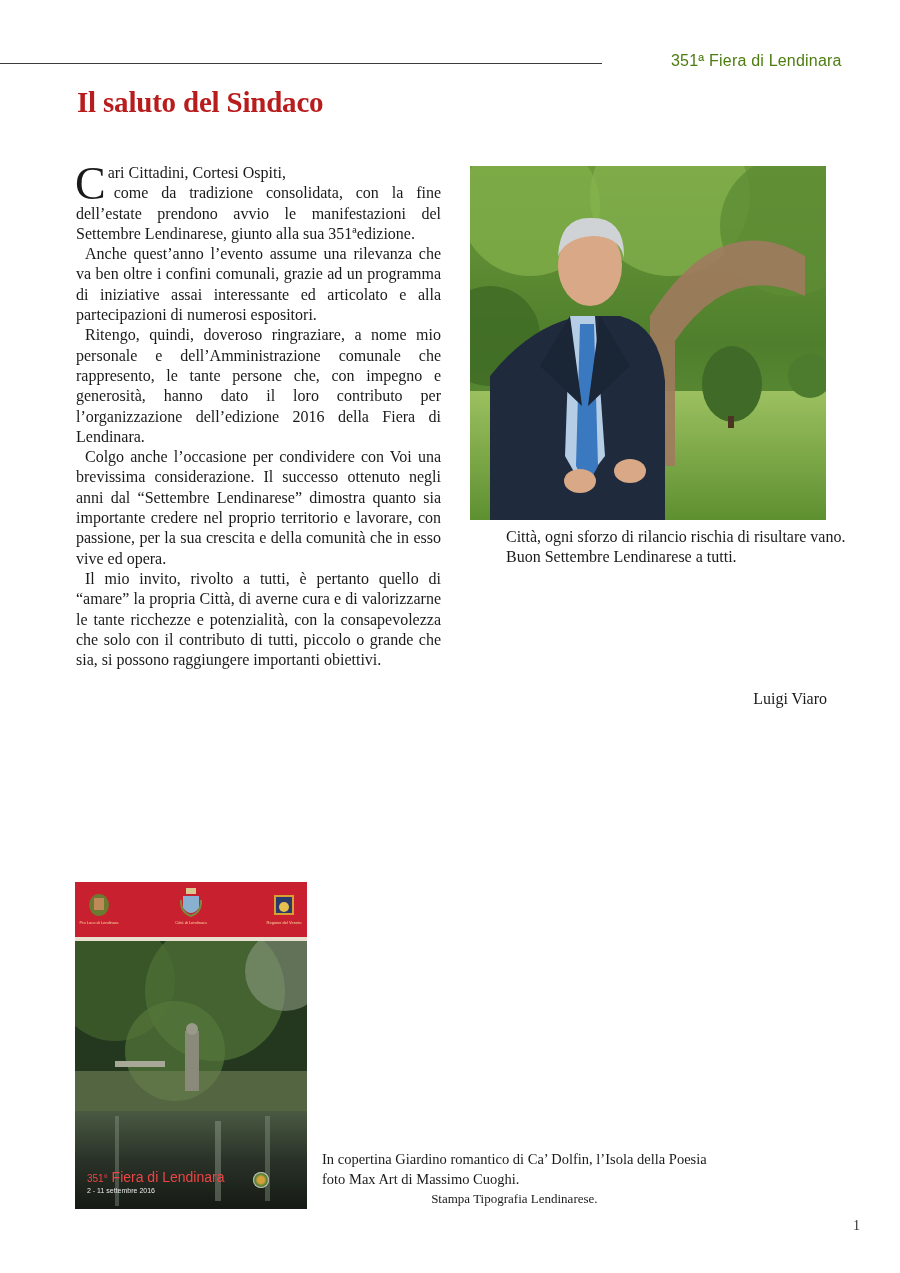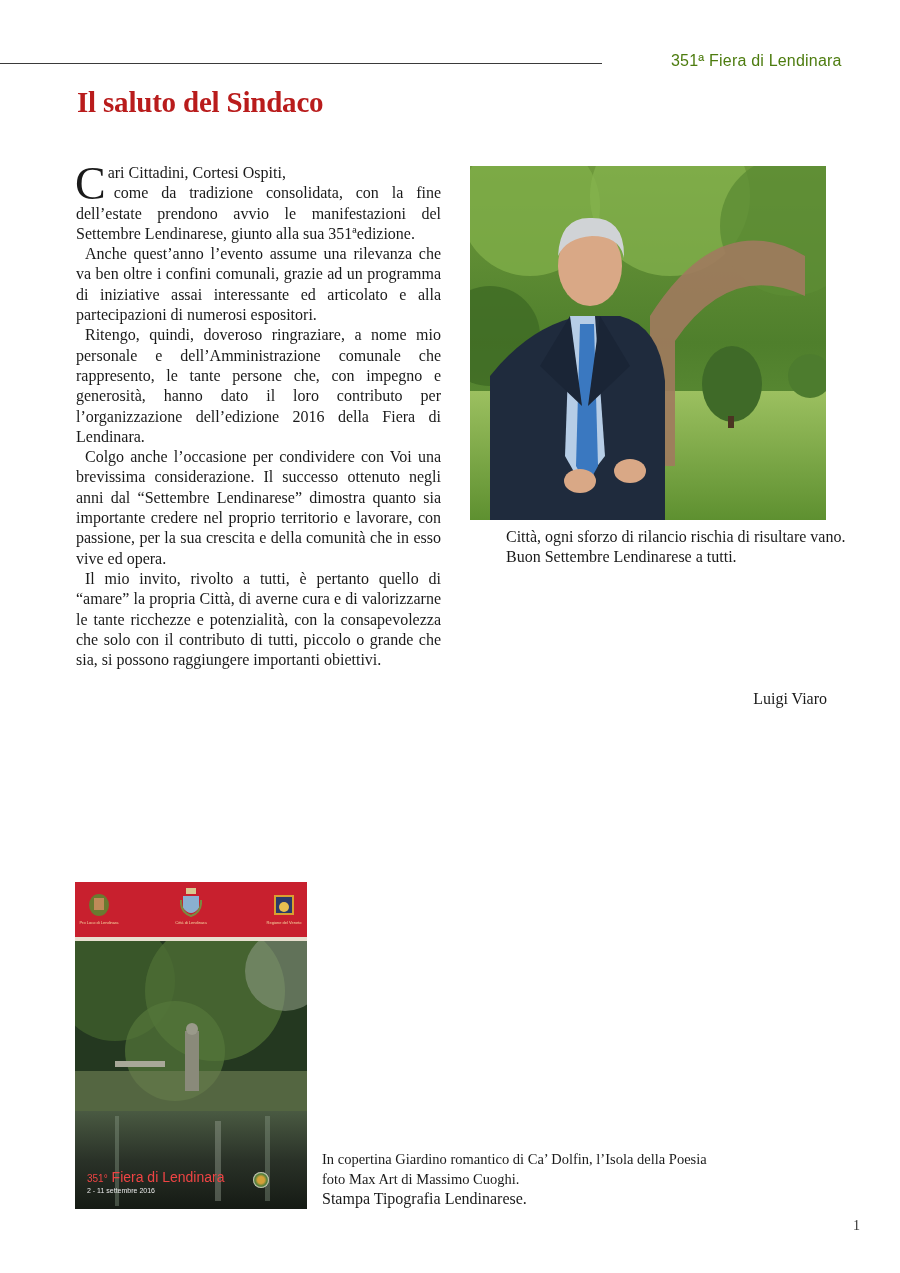--- a/index.html
+++ b/index.html
@@ -31,21 +31,21 @@
   .crest { position: absolute; top: 10px; width: 22px; height: 26px; }
   .crest-label { position: absolute; top: 38px; width: 60px; font-size: 4px; line-height: 5px; color: #f6d7a0; text-align: center; }
   .cover-photo { position: absolute; left: 0; top: 59px; width: 100%; height: 268px; }
   .cover-photo svg { display: block; width: 100%; height: 100%; }
   .cover-title { position: absolute; left: 12px; top: 287px; font-size: 14px; color: #ef4444; white-space: nowrap; }
   .cover-title .num { font-size: 10px; }
   .cover-dates { position: absolute; left: 12px; top: 305px; font-size: 7px; color: #e8e8e8; }
   .cover-emblem { position: absolute; left: 178px; top: 290px; width: 16px; height: 16px; border-radius: 50%; background: radial-gradient(circle, #d4a038 30%, #4a7a3a 55%, #e6e0cf 70%); }
 
   .credits { position: absolute; left: 322px; top: 1149px; font-size: 14.5px; line-height: 20px; }
-  .credits .small { font-size: 16px; }
+  .credits .small { font-size: 13px; text-align: center; }
 
   .page-number { position: absolute; left: 853px; top: 1218px; font-size: 14px; color: #333; }
 </style>
 </head>
 <body>
 
 <div class="header-rule"></div>
 <div class="running-head sans">351ª Fiera di Lendinara</div>
 
 <h1 class="page-title serif">Il saluto del Sindaco</h1>

